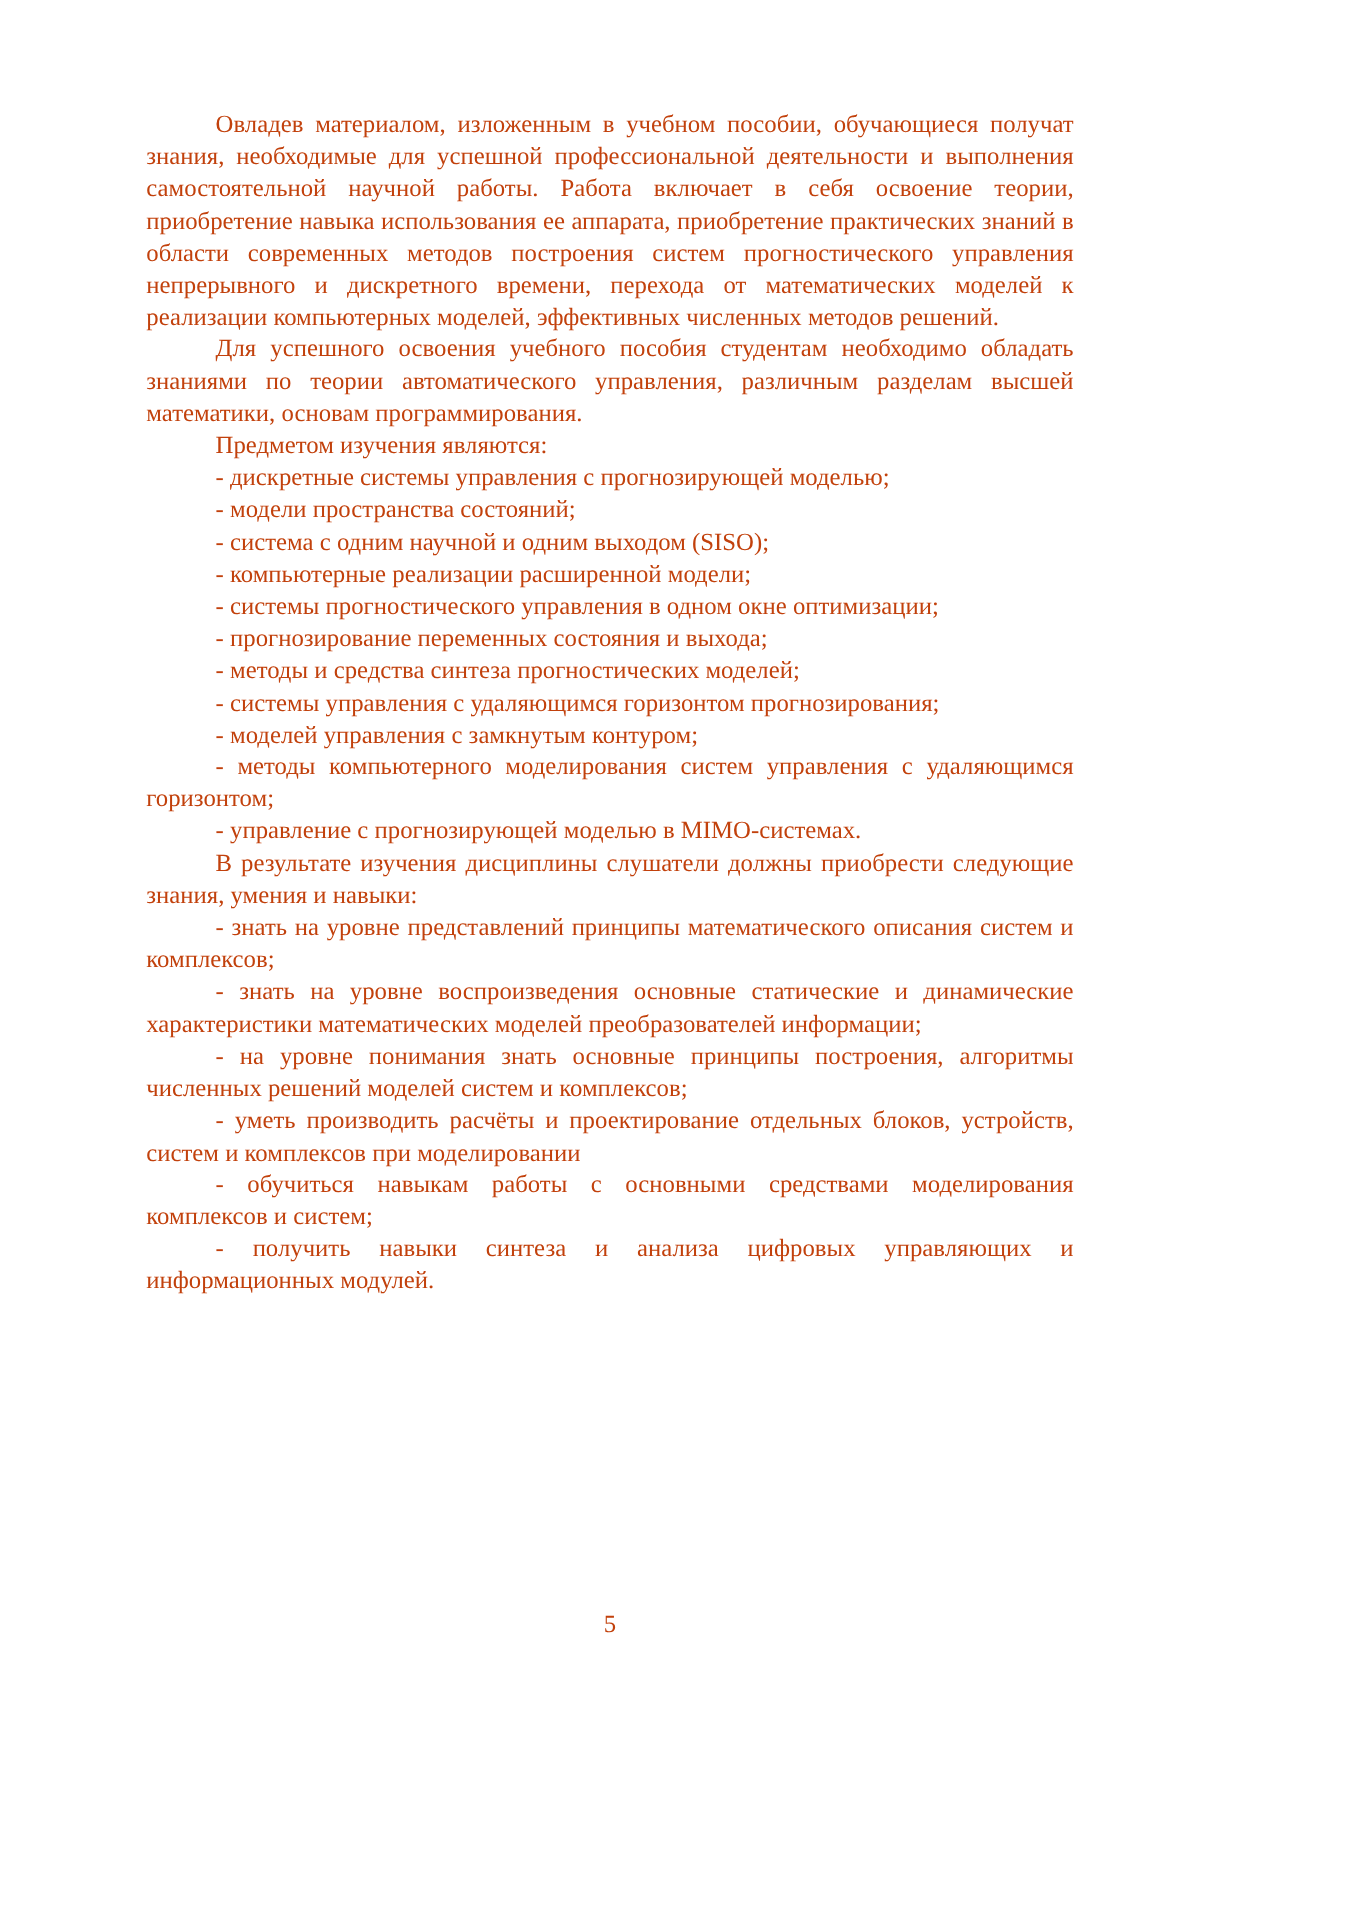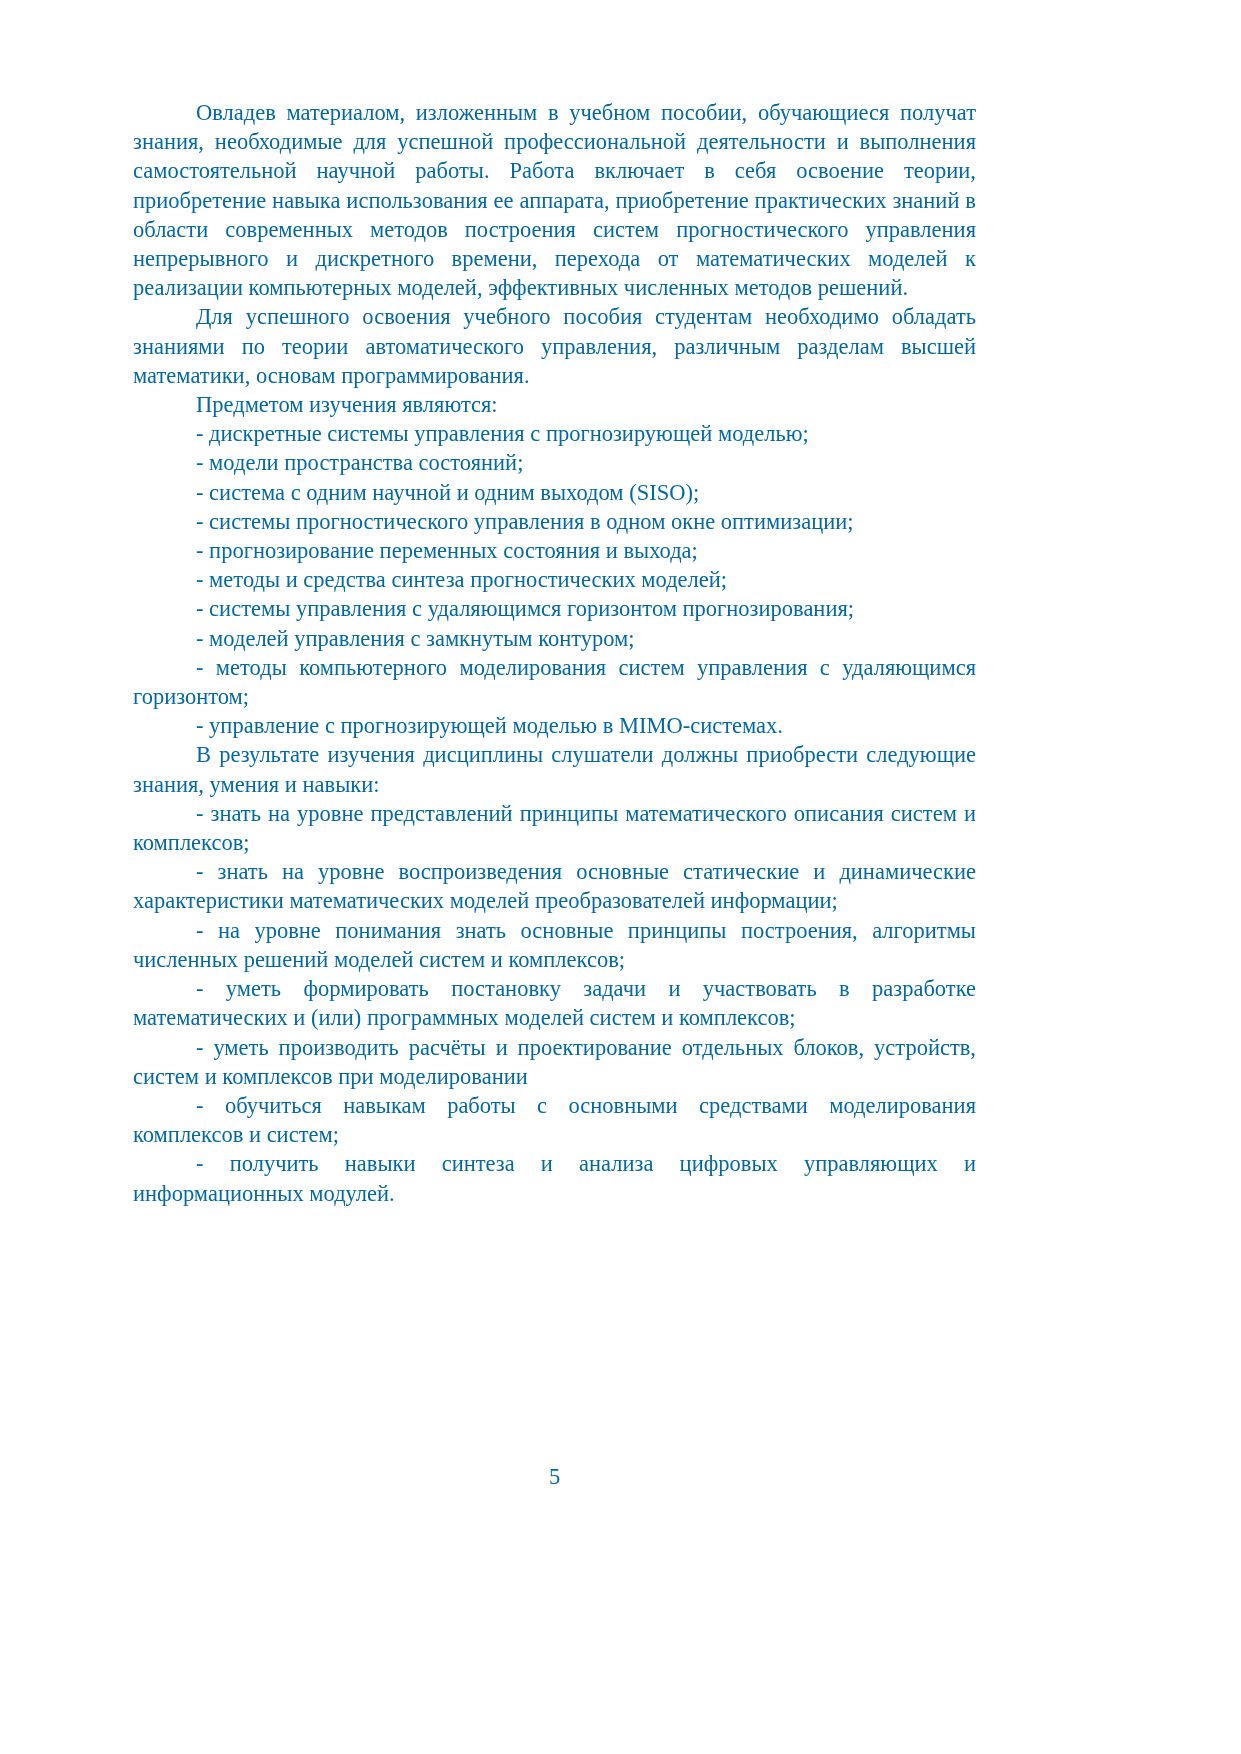--- a/index.html
+++ b/index.html
@@ -5,21 +5,21 @@
   html, body {
     margin: 0;
     padding: 0;
     background: #ffffff;
   }
   .page {
     position: relative;
     width: 1241px;
     height: 1754px;
     background: #ffffff;
-    color: #0369a1;
+    color: #c2410c;
     font-family: "Liberation Serif", serif;
     overflow: hidden;
     box-sizing: border-box;
   }
   .text-block {
     position: absolute;
     left: 133px;
     top: 98px;
     width: 843px;
     font-size: 22.5px;
@@ -46,30 +46,30 @@
 <body>
 
 <div class="page">
   <div class="text-block">
       <p>Овладев материалом, изложенным в учебном пособии, обучающиеся получат знания, необходимые для успешной профессиональной деятельности и выполнения самостоятельной научной работы. Работа включает в себя освоение теории, приобретение навыка использования ее аппарата, приобретение практических знаний в области современных методов построения систем прогностического управления непрерывного и дискретного времени, перехода от математических моделей к реализации компьютерных моделей, эффективных численных методов решений.</p>
       <p>Для успешного освоения учебного пособия студентам необходимо обладать знаниями по теории автоматического управления, различным разделам высшей математики, основам программирования.</p>
       <p>Предметом изучения являются:</p>
       <p>- дискретные системы управления с прогнозирующей моделью;</p>
       <p>- модели пространства состояний;</p>
       <p>- система с одним научной и одним выходом (SISO);</p>
+      <p>- компьютерные реализации расширенной модели;</p>
       <p>- системы прогностического управления в одном окне оптимизации;</p>
       <p>- прогнозирование переменных состояния и выхода;</p>
       <p>- методы и средства синтеза прогностических моделей;</p>
       <p>- системы управления с удаляющимся горизонтом прогнозирования;</p>
       <p>- моделей управления с замкнутым контуром;</p>
       <p>- методы компьютерного моделирования систем управления с удаляющимся горизонтом;</p>
       <p>- управление с прогнозирующей моделью в MIMO-системах.</p>
       <p>В результате изучения дисциплины слушатели должны приобрести следующие знания, умения и навыки:</p>
       <p>- знать на уровне представлений принципы математического описания систем и комплексов;</p>
       <p>- знать на уровне воспроизведения основные статические и динамические характеристики математических моделей преобразователей информации;</p>
       <p>- на уровне понимания знать основные принципы построения, алгоритмы численных решений моделей систем и комплексов;</p>
-      <p>- уметь формировать постановку задачи и участвовать в разработке математических и (или) программных моделей систем и комплексов;</p>
       <p>- уметь производить расчёты и проектирование отдельных блоков, устройств, систем и комплексов при моделировании</p>
       <p>- обучиться навыкам работы с основными средствами моделирования комплексов и систем;</p>
       <p>- получить навыки синтеза и анализа цифровых управляющих и информационных модулей.</p>
     </div>
   <div class="page-number">5</div>
 </div>
 
 </body></html>

